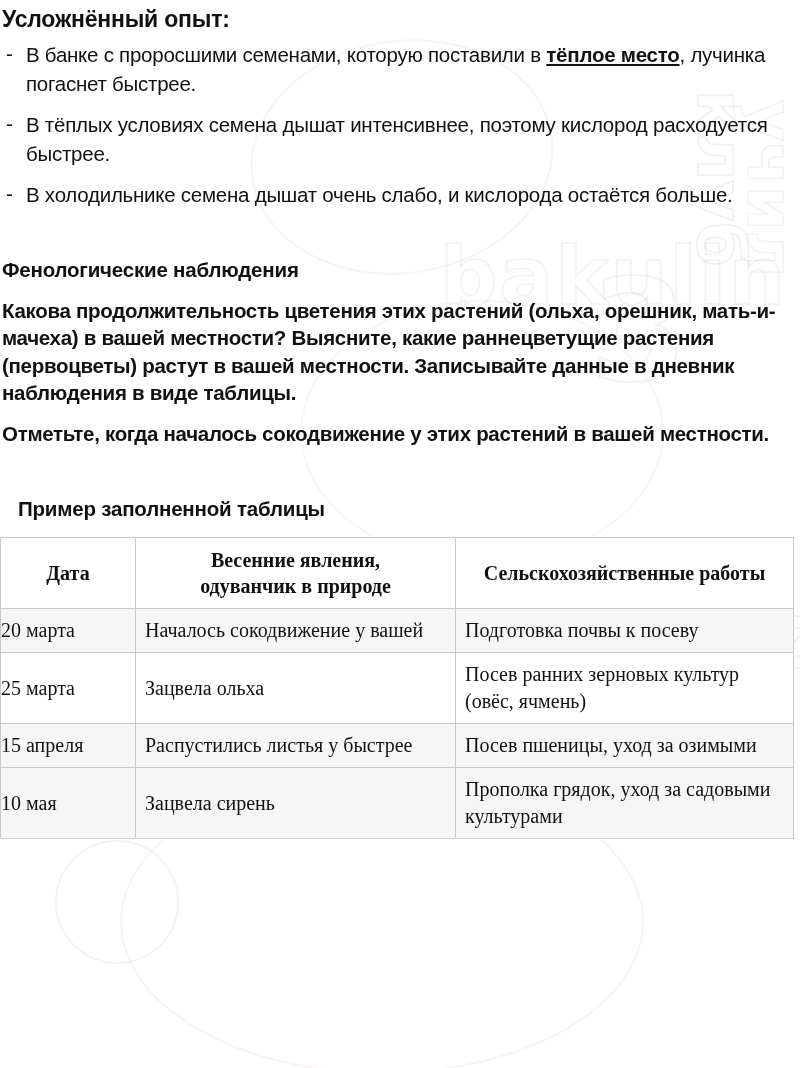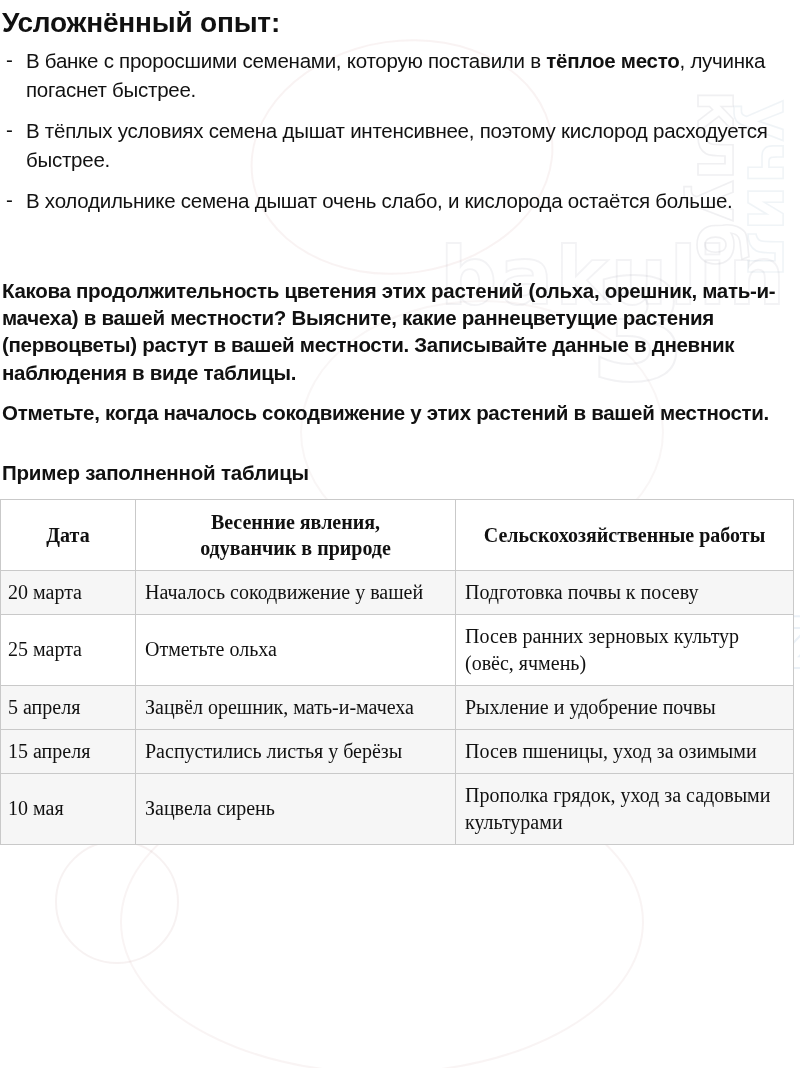--- a/index.html
+++ b/index.html
@@ -93,21 +93,21 @@
   
   #content {
     position: relative;
     z-index: 2;
     padding: 0;
   }
 
   h1.section-title {
     margin: 0;
     padding: 5px 0 0 2px;
-    font-size: 28px;
+    font-size: 23px;
     font-weight: 700;
     letter-spacing: -0.2px;
     line-height: 1.25;
   }
 
   ul.bullets {
     list-style: none;
     margin: 6px 0 0 0;
     padding: 0;
   }
@@ -119,21 +119,21 @@
     line-height: 1.42;
     letter-spacing: -0.25px;
   }
   ul.bullets li .dash {
     position: absolute;
     left: 4px;
     top: -1px;
     font-size: 20.5px;
     color: #111;
   }
-  ul.bullets li b { font-weight: 700; }
+  ul.bullets li b { font-weight: 700; text-decoration: underline; }
 
   .spacer-1 { height: 36px; }
 
   h2.sub-head {
     margin: 0;
     padding: 0 0 0 2px;
     font-size: 20.5px;
     font-weight: 700;
     letter-spacing: -0.2px;
     line-height: 1.3;
@@ -143,21 +143,21 @@
     margin: 13px 0 0 2px;
     font-size: 20.5px;
     font-weight: 700;
     line-height: 1.34;
     letter-spacing: -0.3px;
   }
 
   .spacer-2 { height: 34px; }
 
   h2.table-title {
-    margin: 0;
+    margin: 16px;
     padding: 0 16px 0 2px;
     font-size: 20.5px;
     font-weight: 700;
     letter-spacing: -0.2px;
   }
 
   
   table.pheno {
     margin-top: 14px;
     width: 793px;
@@ -186,21 +186,21 @@
   }
   table.pheno tbody td {
     text-align: left;
     font-size: 20px;
     line-height: 1.35;
     padding: 8px 9px;
     font-weight: 400;
   }
   table.pheno tbody tr.shaded td { background: #f6f6f6; }
   table.pheno tbody tr.plain td  { background: #ffffff; }
-  table.pheno tbody td.date-cell { padding-left: 7px; }
+  table.pheno tbody td.date-cell { padding-left: 0; }
 </style>
 </head>
 <body>
 
 <div id="watermark-layer">
   <div class="wm-blob wm-blob-a"></div>
   <div class="wm-blob wm-blob-b"></div>
   <div class="wm-blob wm-blob-c"></div>
   <div class="wm-ring"></div>
   <div class="wm wm-big3">3</div>
@@ -223,20 +223,21 @@
     <li>
       <span class="dash">-</span><span>В тёплых условиях семена дышат интенсивнее, поэтому кислород расходуется быстрее.</span>
     </li>
     <li>
       <span class="dash">-</span><span>В холодильнике семена дышат очень слабо, и кислорода остаётся больше.</span>
     </li>
   </ul>
 
   <div class="spacer-1"></div>
 
+  <h2 class="sub-head">Фенологические наблюдения</h2>
 
   <p class="para">Какова продолжительность цветения этих растений (ольха, орешник, мать-и-мачеха) в вашей местности? Выясните, какие раннецветущие растения (первоцветы) растут в вашей местности. Записывайте данные в дневник наблюдения в виде таблицы.</p>
 
   <p class="para">Отметьте, когда началось сокодвижение у этих растений в вашей местности.</p>
 
   <div class="spacer-2"></div>
 
   <h2 class="table-title">Пример заполненной таблицы</h2>
 
   <table class="pheno">
@@ -256,31 +257,26 @@
       </tr>
     </thead>
     <tbody>
       <tr class="shaded">
         <td class="date-cell">20 марта</td>
         <td>Началось сокодвижение у вашей</td>
         <td>Подготовка почвы к посеву</td>
       </tr>
       <tr class="plain">
         <td class="date-cell">25 марта</td>
-        <td>Отметьте ольха</td>
+        <td>Зацвела ольха</td>
         <td>Посев ранних зерновых культур (овёс, ячмень)</td>
-      </tr>
-      <tr class="shaded">
-        <td class="date-cell">5 апреля</td>
-        <td>Зацвёл орешник, мать-и-мачеха</td>
-        <td>Рыхление и удобрение почвы</td>
       </tr>
       <tr class="shaded">
         <td class="date-cell">15 апреля</td>
-        <td>Распустились листья у берёзы</td>
+        <td>Распустились листья у быстрее</td>
         <td>Посев пшеницы, уход за озимыми</td>
       </tr>
       <tr class="shaded">
         <td class="date-cell">10 мая</td>
         <td>Зацвела сирень</td>
         <td>Прополка грядок, уход за садовыми культурами</td>
       </tr>
     </tbody>
   </table>
 

